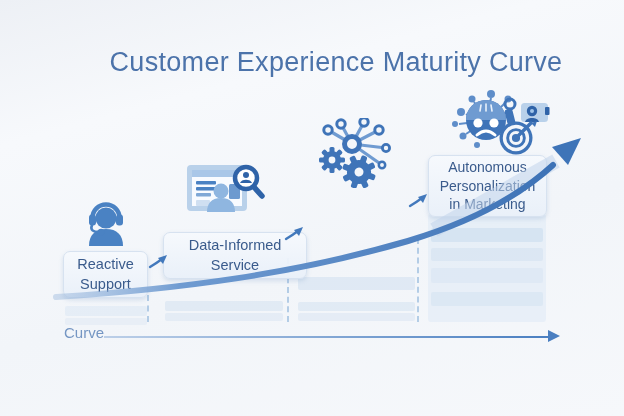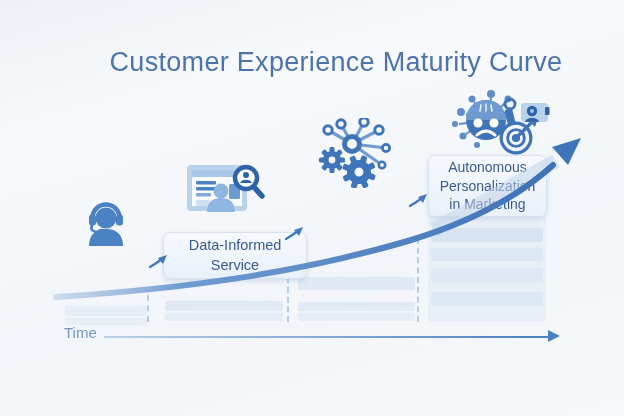--- a/index.html
+++ b/index.html
@@ -53,21 +53,21 @@
   <div class="strip" style="left:298px;top:313px;width:117px;height:8px;opacity:.4;"></div>
   <div class="strip" style="left:165px;top:301px;width:118px;height:10px;opacity:.5;"></div>
   <div class="strip" style="left:165px;top:313px;width:118px;height:8px;opacity:.4;"></div>
   <div class="strip" style="left:65px;top:306px;width:82px;height:10px;opacity:.35;"></div>
   <div class="strip" style="left:65px;top:318px;width:82px;height:7px;opacity:.3;"></div>
 
   <div class="dash" style="left:147px;top:295px;height:27px;"></div>
   <div class="dash" style="left:287px;top:258px;height:64px;"></div>
   <div class="dash" style="left:417px;top:238px;height:84px;"></div>
 
-  <div class="time-label">Time</div>
+  <div class="time-label">Curve</div>
   <div class="time-line"></div>
   <div class="time-arrow"></div>
 
   <svg class="icon" style="left:79px;top:201px;" width="54" height="52" viewBox="0 0 54 52">
     <circle cx="27" cy="17" r="10.5" fill="#4a82c3"></circle>
     <path d="M27,28 C16,28 10,34 10,45 L44,45 C44,34 38,28 27,28 Z" fill="#4a82c3"></path>
     <path d="M13.5,17 a13.5,13.5 0 0 1 27,0" fill="none" stroke="#4a82c3" stroke-width="4.5" stroke-linecap="round"></path>
     <rect x="10" y="13.5" width="7" height="11" rx="3" fill="#4a82c3"></rect>
     <rect x="37" y="13.5" width="7" height="11" rx="3" fill="#4a82c3"></rect>
     <path d="M13,24 C11,29 14,31 20,31" fill="none" stroke="#4a82c3" stroke-width="2.6" stroke-linecap="round"></path>
@@ -172,20 +172,23 @@
     <circle cx="88" cy="21" r="2" fill="#9fc4ea"></circle>
     <path d="M81,32 C82,26.5 94,26.5 95,32 Z" fill="#2f63a8"></path>
     <rect x="101" y="17" width="4.5" height="8" rx="1" fill="#2f63a8"></rect>
     <circle cx="72" cy="48" r="16.5" fill="#3f74b8"></circle>
     <circle cx="72" cy="48" r="11.5" fill="none" stroke="#f3f6fa" stroke-width="3.4"></circle>
     <circle cx="72" cy="48" r="5.5" fill="none" stroke="#f3f6fa" stroke-width="2.8"></circle>
     <line x1="87" y1="33" x2="75" y2="45" stroke="#3f74b8" stroke-width="3.4" stroke-linecap="round"></line>
     <path d="M87,33 l6,-2 -2,6 z" fill="#3f74b8"></path>
   </svg>
 
+  <div class="stage-box" id="box1">
+    <span>Reactive Support</span>
+  </div>
   <div class="stage-box" id="box2">
     <span>Data-Informed Service</span>
   </div>
   <div class="stage-box" id="box4">
     <span>Autonomous Personalization in Marketing</span>
   </div>
 
   <svg class="small-arrow" style="left:148px;top:252px;" viewBox="0 0 22 18">
     <path d="M2,15 C7,12 10,10 14,7" fill="none" stroke="#4379bc" stroke-width="2.4" stroke-linecap="round"></path>
     <path d="M19,3 L10,6 L15,12 Z" fill="#4379bc"></path>

